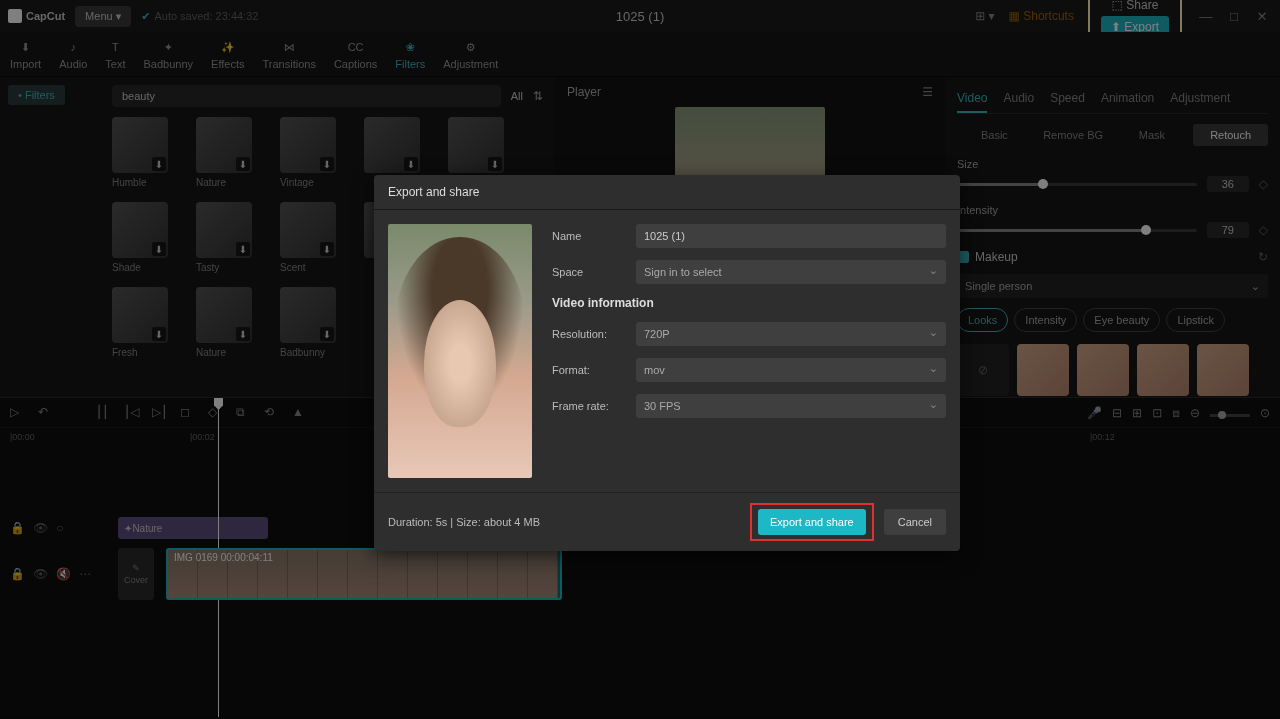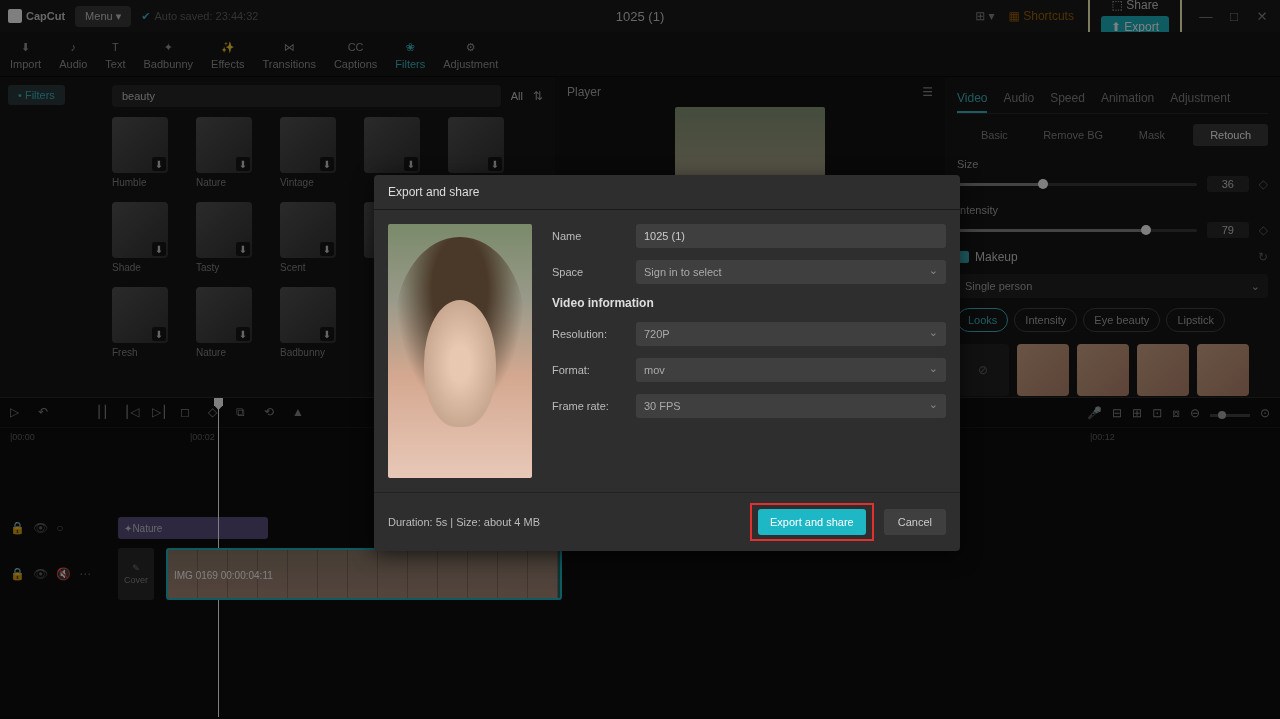--- a/index.html
+++ b/index.html
@@ -83,21 +83,21 @@
 .timeline-area { height: 320px; background: #0f0f0f; position: relative; border-top: 1px solid #2a2a2a; z-index: 1;}
 .timeline-toolbar { height: 30px; display: flex; align-items: center; padding: 0 10px; gap: 12px; border-bottom: 1px solid #1a1a1a; }
 .tool-icon { width: 16px; height: 16px; color: #888; }
 .timeline-ruler { height: 18px; position: relative; color: #666; font-size: 9px; padding-left: 150px; }
 .ruler-tick { position: absolute; top: 4px; }
 .timeline-tracks { padding: 8px 0 8px 10px; }
 .track-row { display: flex; align-items: center; height: 28px; gap: 8px; margin-bottom: 4px; }
 .track-icons { width: 100px; display: flex; gap: 8px; color: #666; }
 .track-clip { height: 22px; background: #5a5080; border-radius: 3px; padding: 0 6px; display: flex; align-items: center; font-size: 10px; color: #ccc; }
 .video-clip { height: 52px; background: #1a6a6a; border: 2px solid #1db7c5; border-radius: 3px; display: flex; align-items: center; overflow: hidden; position: relative; }
-.clip-label { position: absolute; top: 20px; left: 6px; font-size: 10px; color: #fff; z-index: 2; }
+.clip-label { position: absolute; top: 2px; left: 6px; font-size: 10px; color: #fff; z-index: 2; }
 .clip-thumbs { display: flex; height: 100%; }
 .clip-thumb { width: 30px; height: 100%; background: linear-gradient(180deg, #8a7a6a, #aa8a7a); border-right: 1px solid rgba(0,0,0,0.2); }
 .cover-btn { width: 36px; height: 52px; background: #2a2a2a; border-radius: 3px; display: flex; flex-direction: column; align-items: center; justify-content: center; font-size: 9px; color: #888; gap: 2px; margin-right: 4px; }
 .playhead { position: absolute; top: 0; bottom: 0; width: 1px; background: #fff; left: 218px; }
 .playhead::before { content: ''; position: absolute; top: 0; left: -4px; width: 9px; height: 12px; background: #fff; clip-path: polygon(0 0, 100% 0, 100% 60%, 50% 100%, 0 60%); }
 
 
 .modal { position: absolute; top: 175px; left: 374px; width: 586px; background: #2e2e2e; border-radius: 4px; z-index: 10; box-shadow: 0 4px 20px rgba(0,0,0,0.6); }
 .modal-header { padding: 10px 14px; font-size: 12px; color: #ddd; border-bottom: 1px solid #1a1a1a; }
 .modal-body { padding: 14px; display: flex; gap: 20px; }

